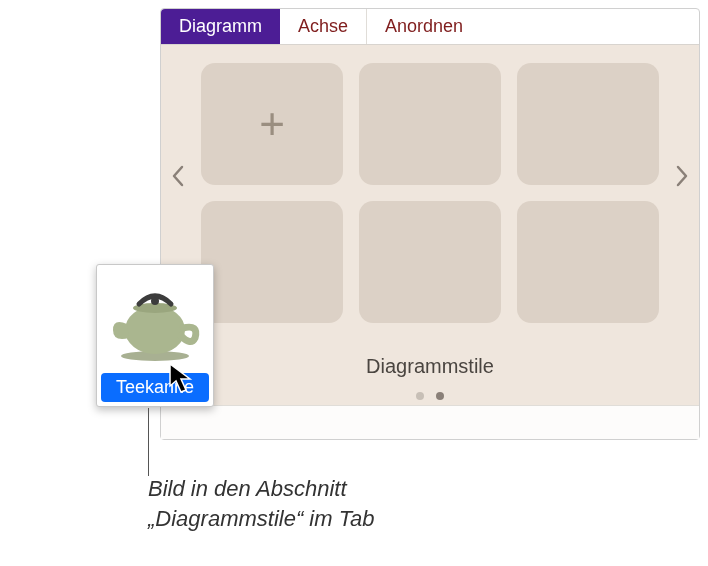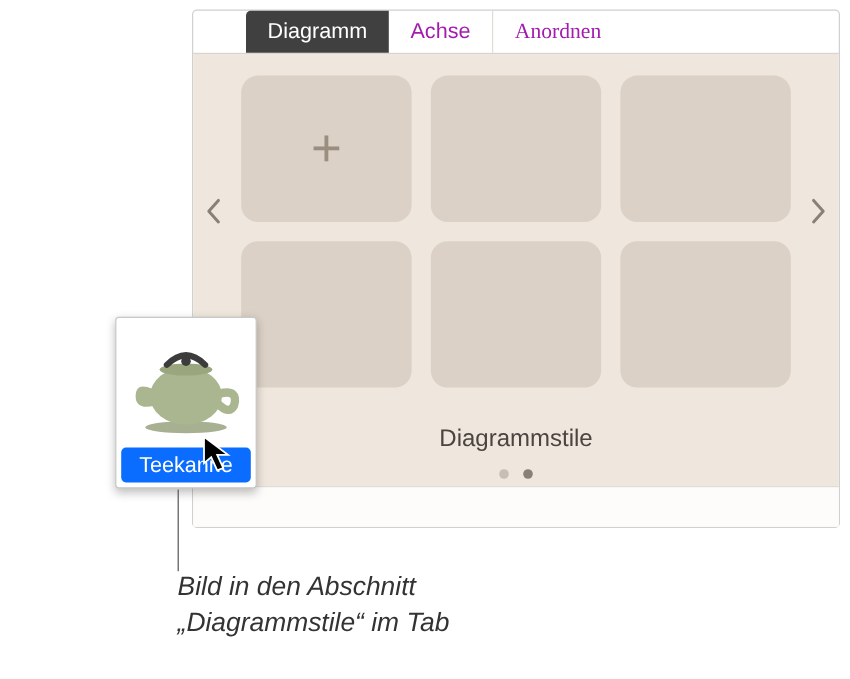--- a/index.html
+++ b/index.html
@@ -23,35 +23,34 @@
     }
     .tabs {
       display: flex;
       border-bottom: 1px solid #d8d4cf;
       height: 36px;
     }
     .tab {
       flex: 0 0 auto;
       padding: 6px 18px;
       font-size: 18px;
-      color: #a21caf;
+      color: #7f1d1d;
       cursor: pointer;
       border-right: 1px solid #e0ddd8;
       display: flex;
       align-items: center;
     }
     .tab.active {
-      background: #404040;
+      background: #4c1d95;
       color: #fff;
       border-radius: 4px 0 0 0;
       font-weight: 500;
       border-right: none;
-      margin-left: 44px;
-    }
-    .tab:last-child { border-right: none; font-family: Liberation Serif, serif; }
+    }
+    .tab:last-child { border-right: none; }
     .styles-area {
       background: #efe6dd;
       position: relative;
       height: 360px;
       padding: 18px 40px 18px 40px;
     }
     .styles-grid {
       display: grid;
       grid-template-columns: repeat(3, 1fr);
       grid-template-rows: repeat(2, 1fr);

